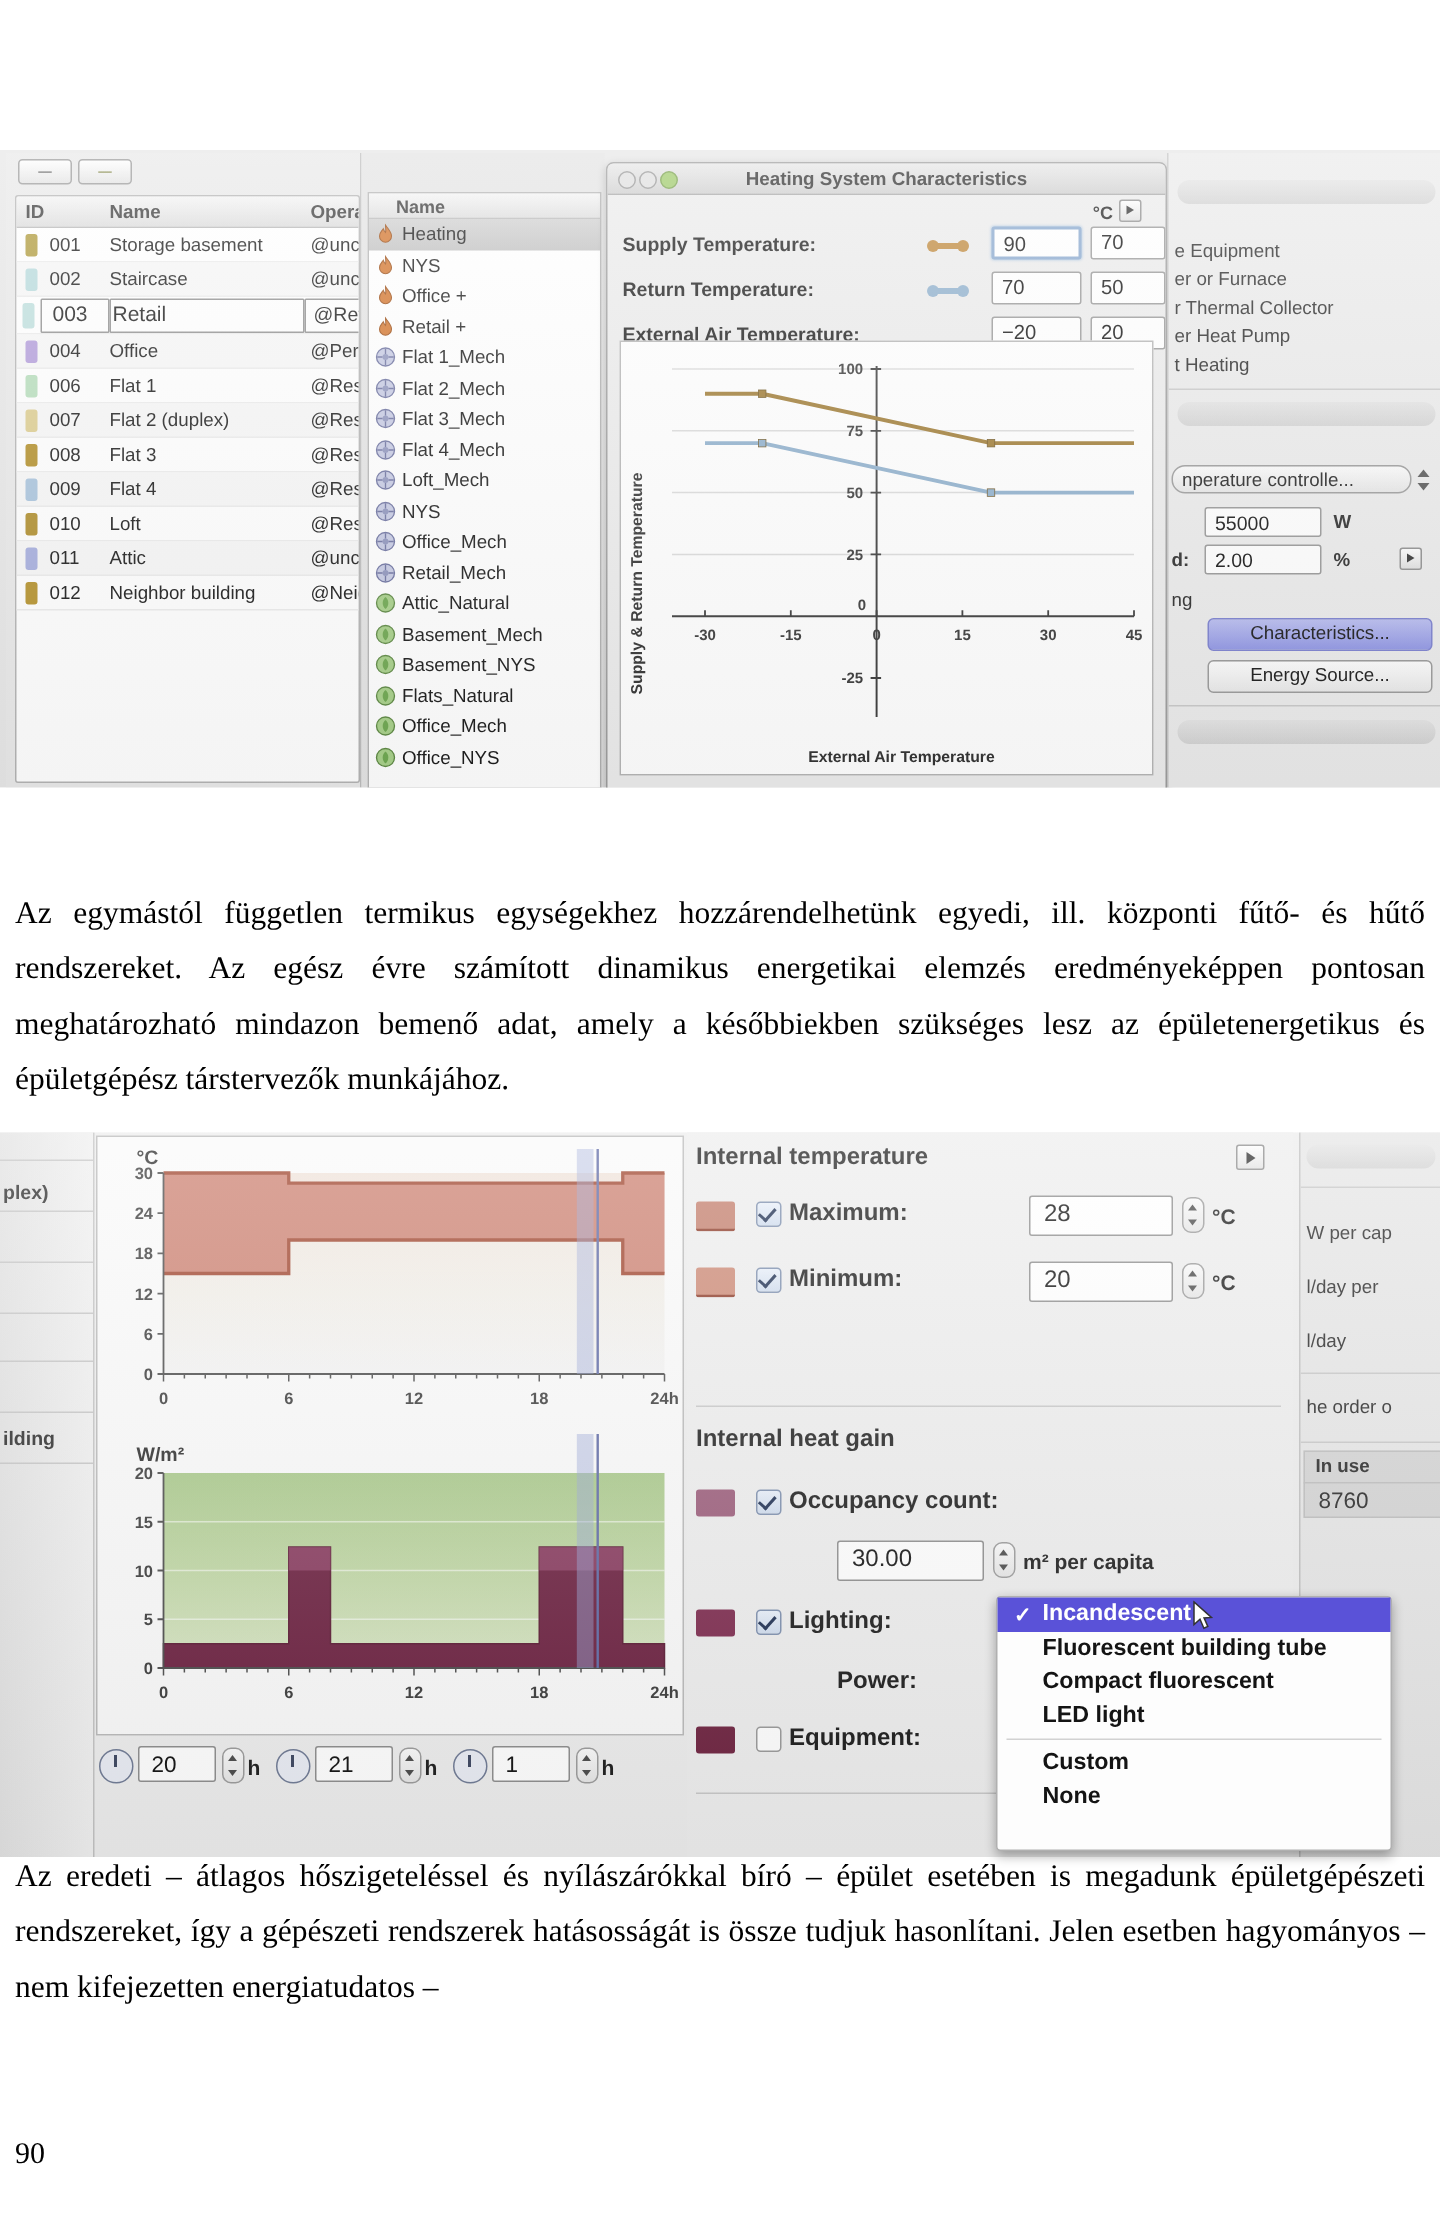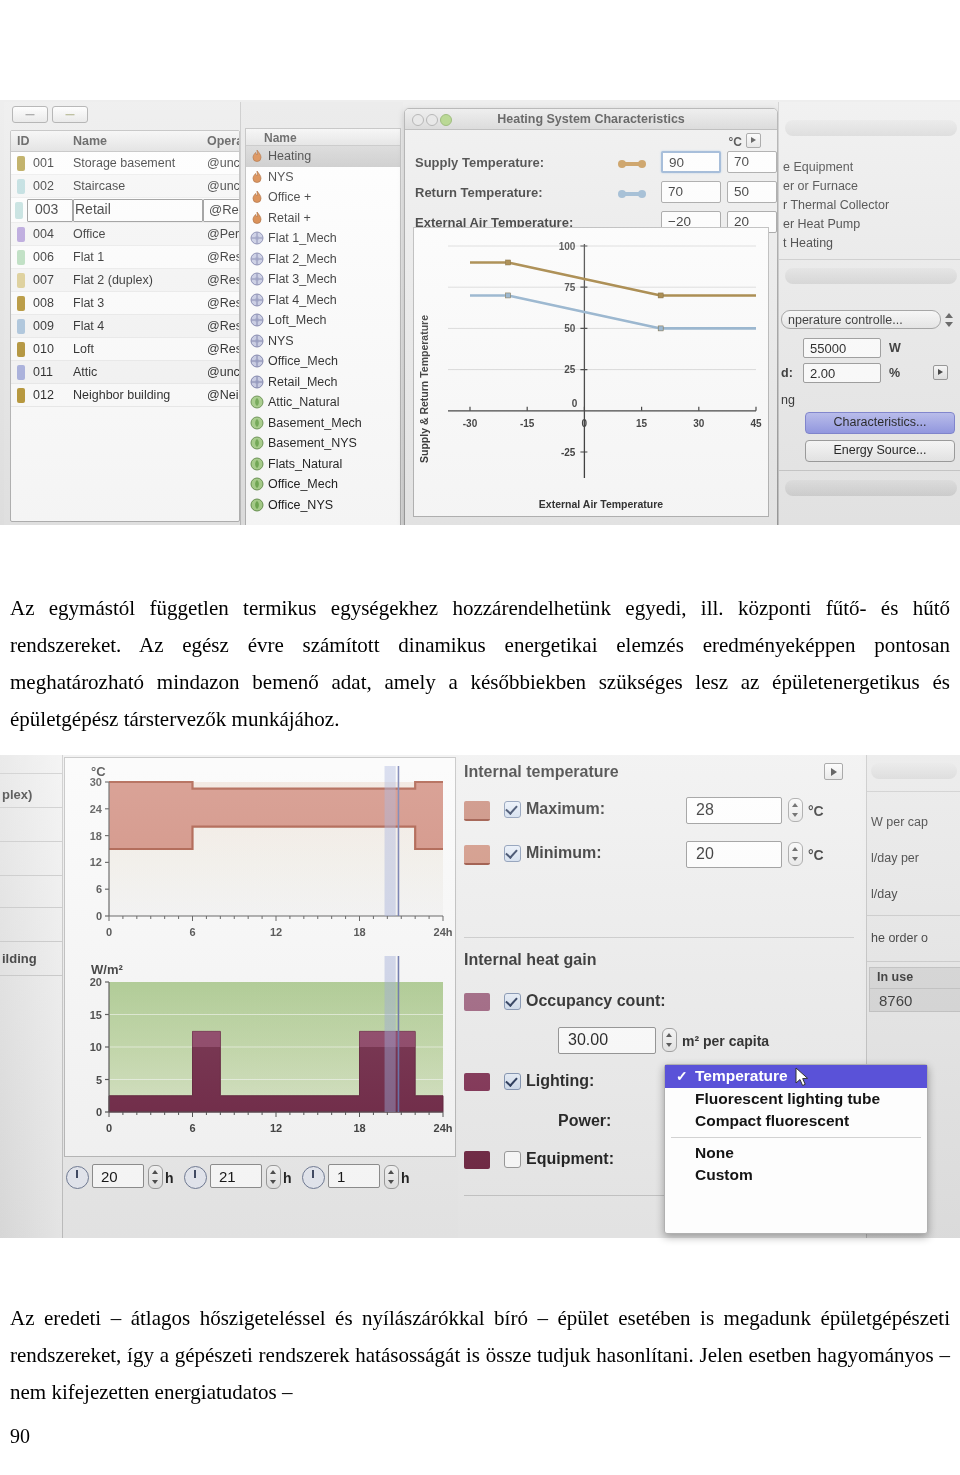--- a/index.html
+++ b/index.html
@@ -806,27 +806,28 @@
       <div class="fr-tx" style="left:4px;top:176px">he order o</div>
       <div class="fr-sep" style="top:206px"></div>
       <div class="fr-cell" style="left:2px;top:212px;width:90px;height:20px"></div>
       <div class="fr-tx" style="left:10px;top:215px;font-weight:bold">In use</div>
       <div class="fr-cell" style="left:2px;top:233px;width:90px;height:22px"></div>
       <div class="fr-tx" style="left:12px;top:237px;font-size:15px">8760</div>
     </div>
   </div>
 
   <div class="popup">
-    <div class="mi sel"><span class="tick">✓</span><span>Temperature</span></div>
-    <div class="mi"><span>Fluorescent lighting tube</span></div>
+    <div class="mi sel"><span class="tick">✓</span><span>Incandescent</span></div>
+    <div class="mi"><span>Fluorescent building tube</span></div>
     <div class="mi"><span>Compact fluorescent</span></div>
+    <div class="mi"><span>LED light</span></div>
     <div class="msep"></div>
+    <div class="mi"><span>Custom</span></div>
     <div class="mi"><span>None</span></div>
-    <div class="mi"><span>Custom</span></div>
   </div>
   <svg class="cursor-arrow" viewBox="0 0 14 20">
     <path d="M1,1 L1,16 L5,12.5 L7.6,18.5 L10.2,17.3 L7.7,11.6 L12.6,11.3 Z" fill="#fff" stroke="#333" stroke-width="1"></path>
   </svg>
 
-  <div class="para" style="top:1300px">Az eredeti – átlagos hőszigeteléssel és nyílászárókkal bíró – épület esetében is megadunk épületgépészeti rendszereket, így a gépészeti rendszerek hatásosságát is össze tudjuk hasonlítani. Jelen esetben hagyományos – nem kifejezetten energiatudatos –</div>
+  <div class="para" style="top:1232px">Az eredeti – átlagos hőszigeteléssel és nyílászárókkal bíró – épület esetében is megadunk épületgépészeti rendszereket, így a gépészeti rendszerek hatásosságát is össze tudjuk hasonlítani. Jelen esetben hagyományos – nem kifejezetten energiatudatos –</div>
 
   <div class="pageno">90</div>
 </div>
 
 </body></html>

